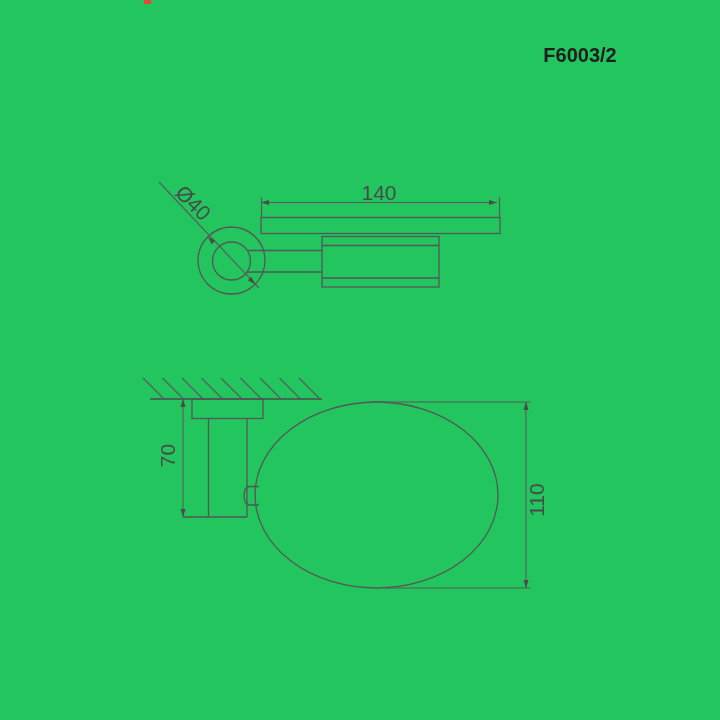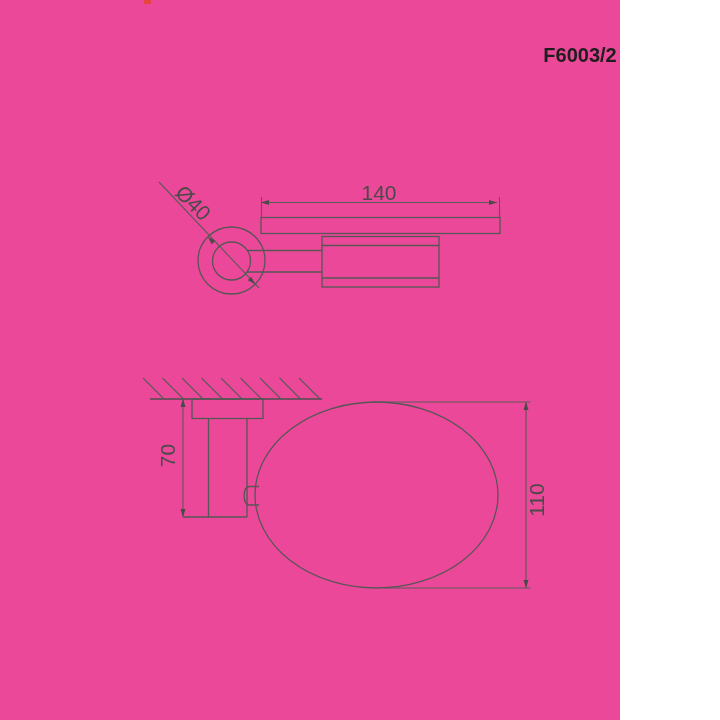--- a/index.html
+++ b/index.html
@@ -2,23 +2,23 @@
 <html><head>
 <meta charset="utf-8">
 <style>
   html, body {
     margin: 0;
     padding: 0;
     background: #ffffff;
   }
   #canvas {
     position: relative;
-    width: 620px;
+    width: 720px;
     height: 720px;
-    background: #ec4899;
+    background: #22c55e;
     overflow: hidden;
     font-family: "Liberation Sans", sans-serif;
   }
   svg { display: block; }
   .part-line   { stroke: #565656; stroke-width: 1.3; fill: none; }
   .thick-line  { stroke: #4d4d4d; stroke-width: 1.6; fill: none; }
   .dim-line    { stroke: #5a5a5a; stroke-width: 1.1; fill: none; }
   .hatch-line  { stroke: #5a5a5a; stroke-width: 1.1; fill: none; }
   .arrow       { fill: #4a4a4a; stroke: none; }
   .dim-text    { fill: #4a4a4a; font-size: 21px; font-family: "Liberation Sans", sans-serif; }

